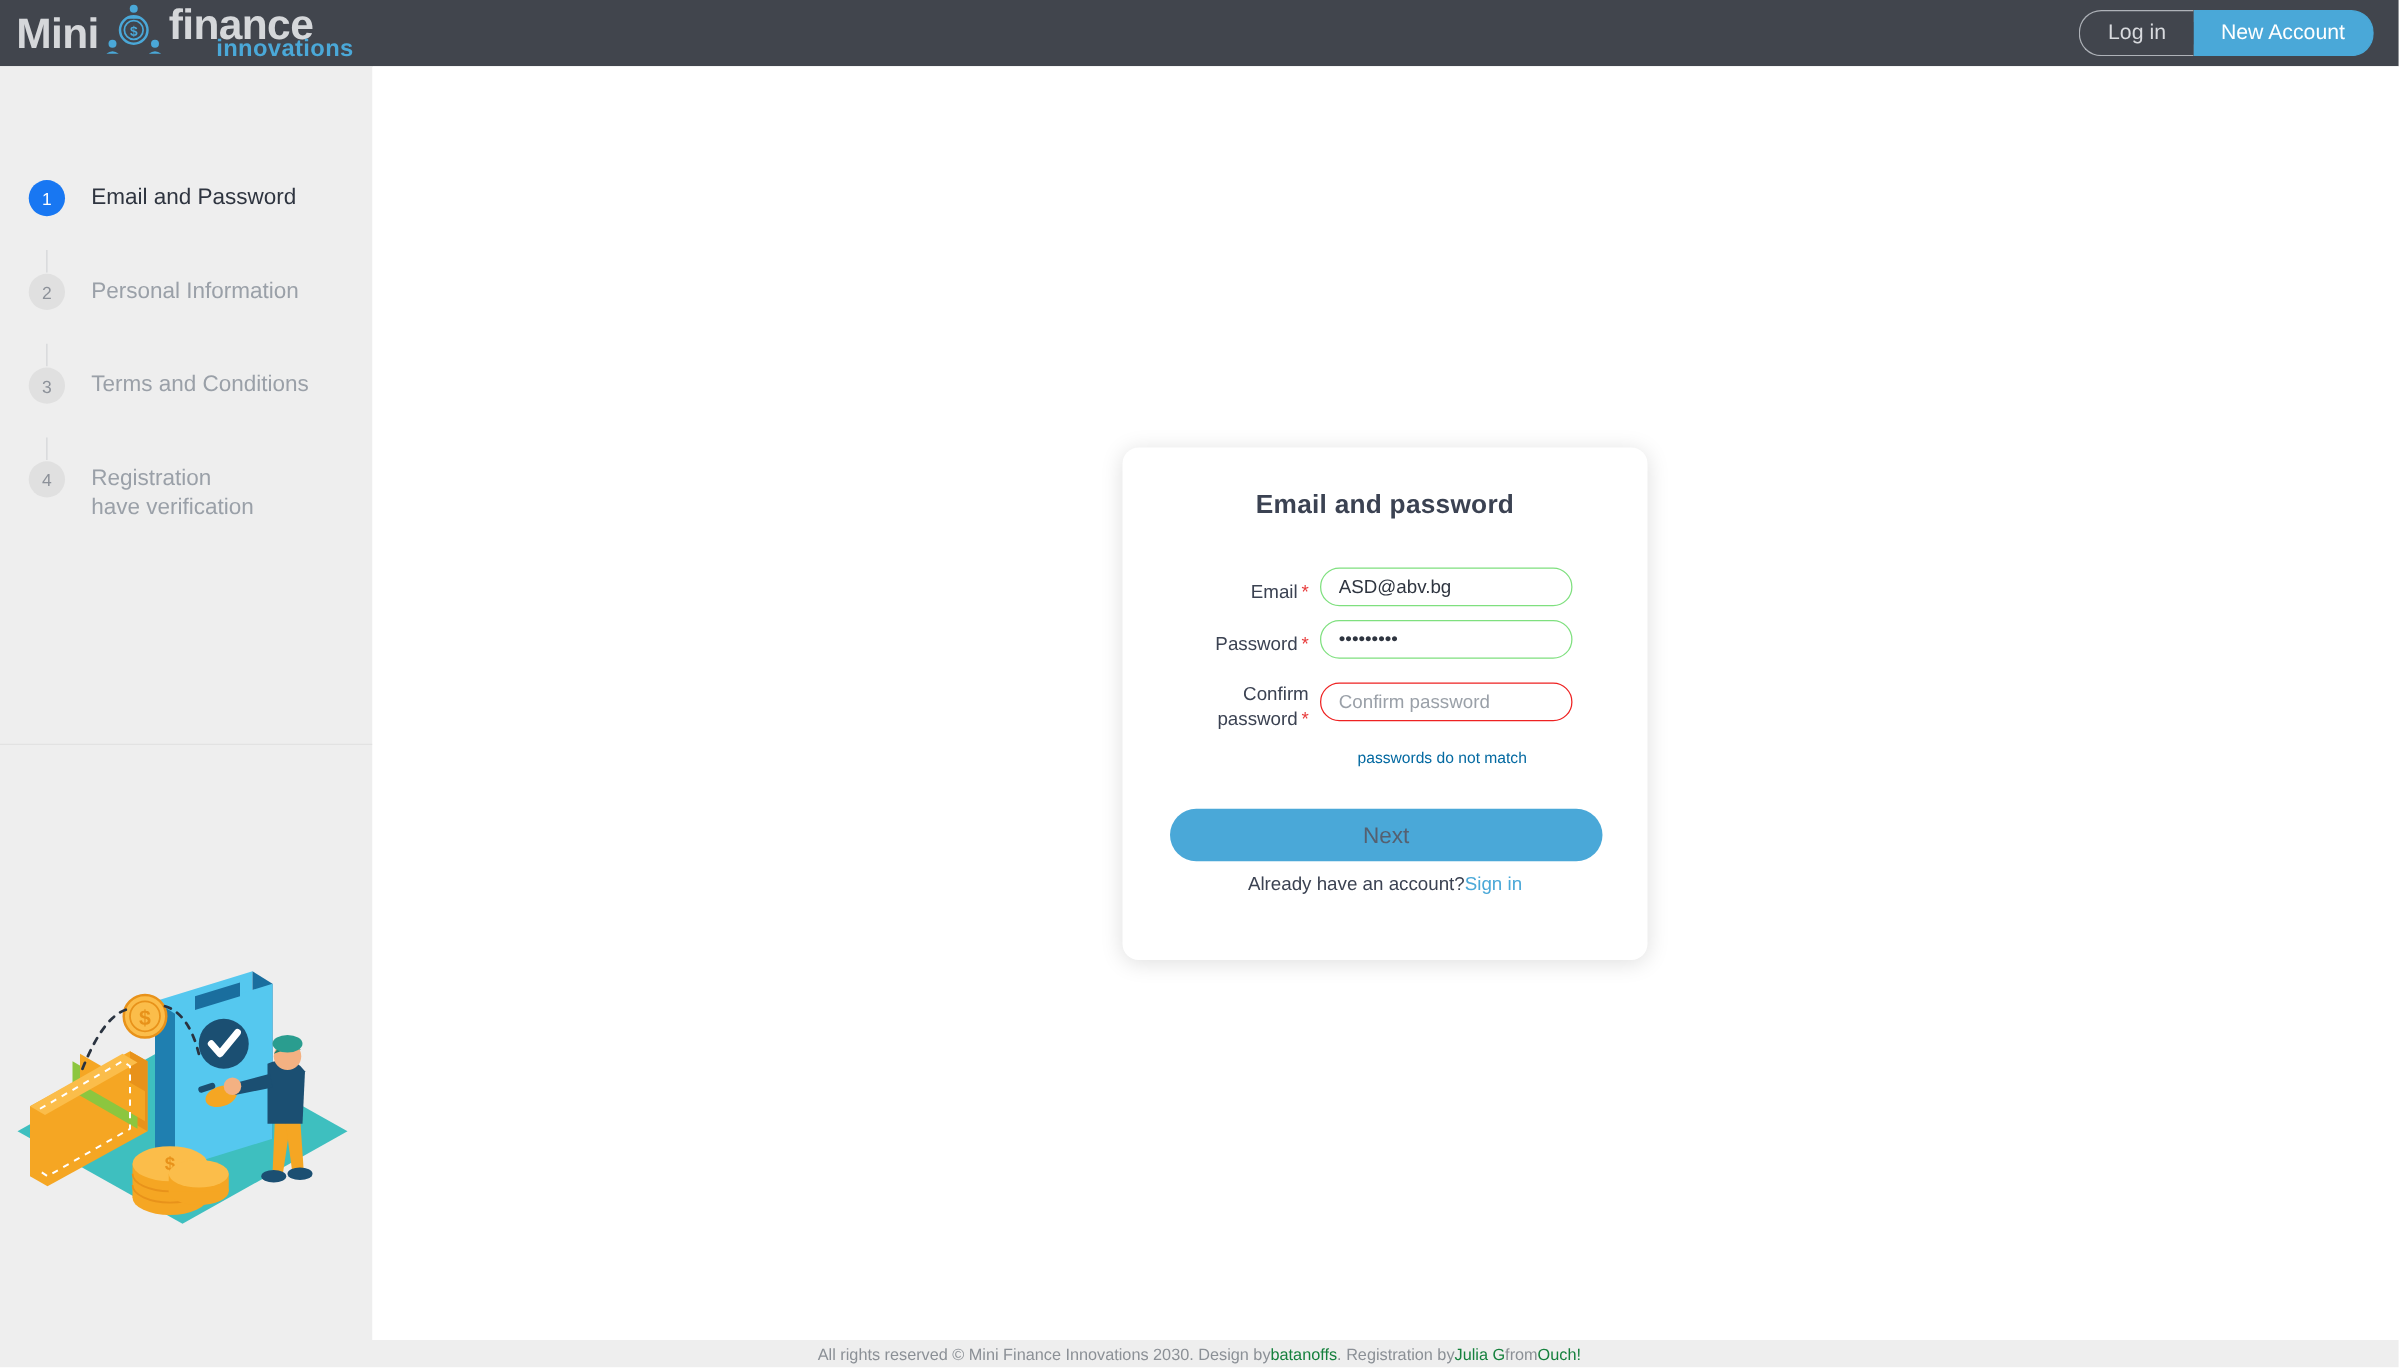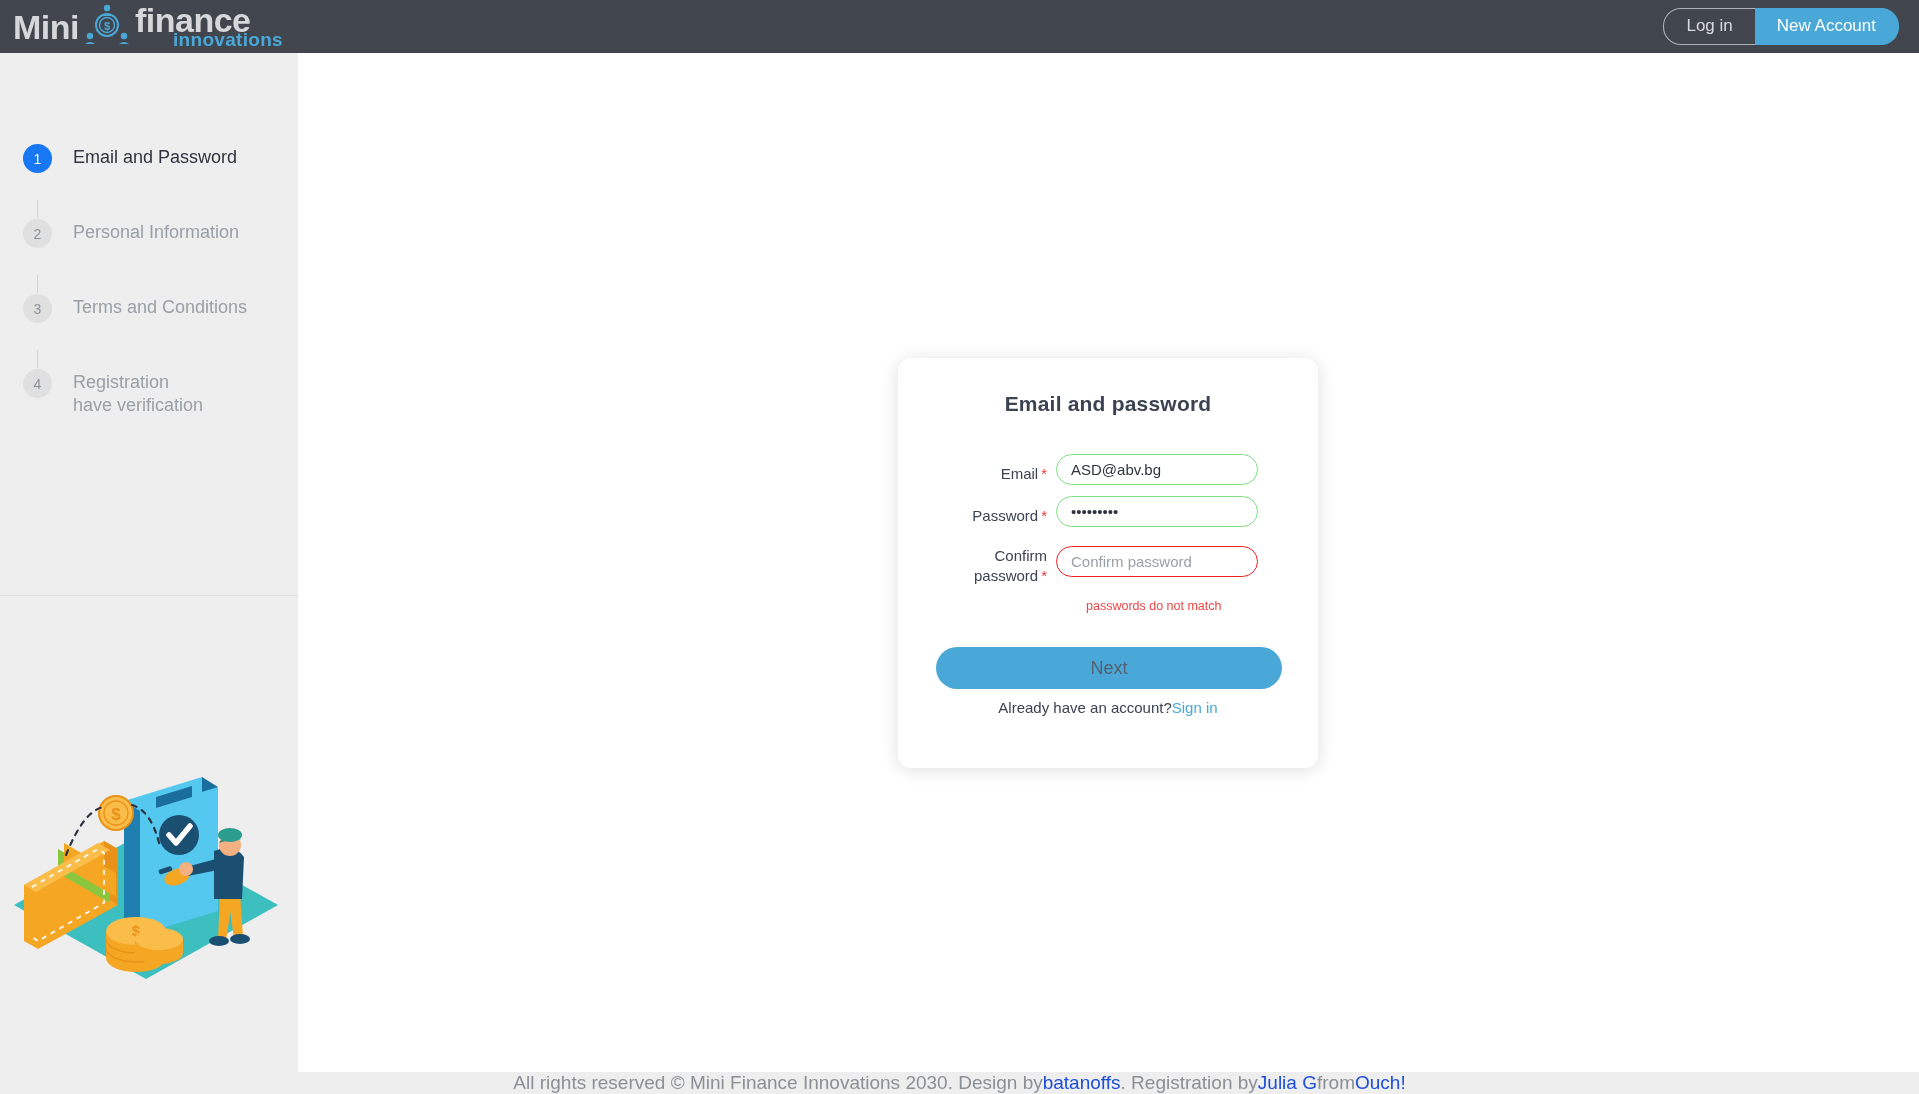--- a/index.html
+++ b/index.html
@@ -90,39 +90,39 @@
     width: 202px; height: 31px;
     border-radius: 16px; padding: 0 14px;
     font-size: 15px; font-family: "Liberation Sans", sans-serif;
     color: #2f3540; outline: none;
   }
   .form-input.valid { border: 1px solid #7fe07f; }
   .form-input.invalid { border: 1px solid #ee2222; }
   .form-input::placeholder { color: #9aa0a8; }
   .error-row { display: flex; }
   .error-spacer { width: 120px; }
-  .error-msg { font-size: 12.5px; color: #ef4444; padding-left: 30px; margin-top: 3px; }
+  .error-msg { font-size: 12.5px; color: #0369a1; padding-left: 30px; margin-top: 3px; }
   .btn-next {
     display: block; width: 346px; height: 42px; margin: 34px auto 0 auto;
     background: #4aa8d8; border: none; border-radius: 21px;
     font-size: 18px; color: #556070;
     font-family: "Liberation Sans", sans-serif; cursor: pointer;
   }
   .signin-line { text-align: center; margin-top: 10px; font-size: 15px; color: #3b4252; }
   .signin-link { color: #4aa8d8; text-decoration: none; cursor: pointer; }
 
   
   .footer {
     position: absolute; top: 1072px; left: 0;
     width: 1919px; height: 22px;
     background: #eeeeee;
     display: flex; align-items: center; justify-content: center;
-    font-size: 19px; color: #8b9096;
-  }
-  .footer a { color: #1d4ed8; text-decoration: none; cursor: pointer; }
+    font-size: 13px; color: #8b9096;
+  }
+  .footer a { color: #15803d; text-decoration: none; cursor: pointer; }
 </style>
 </head>
 <body>
 
 <div class="page">
 
   <div class="topnav">
     <div class="logo-wrap">
       <span class="logo-text">Mini</span>
       <span class="logo-mark">

